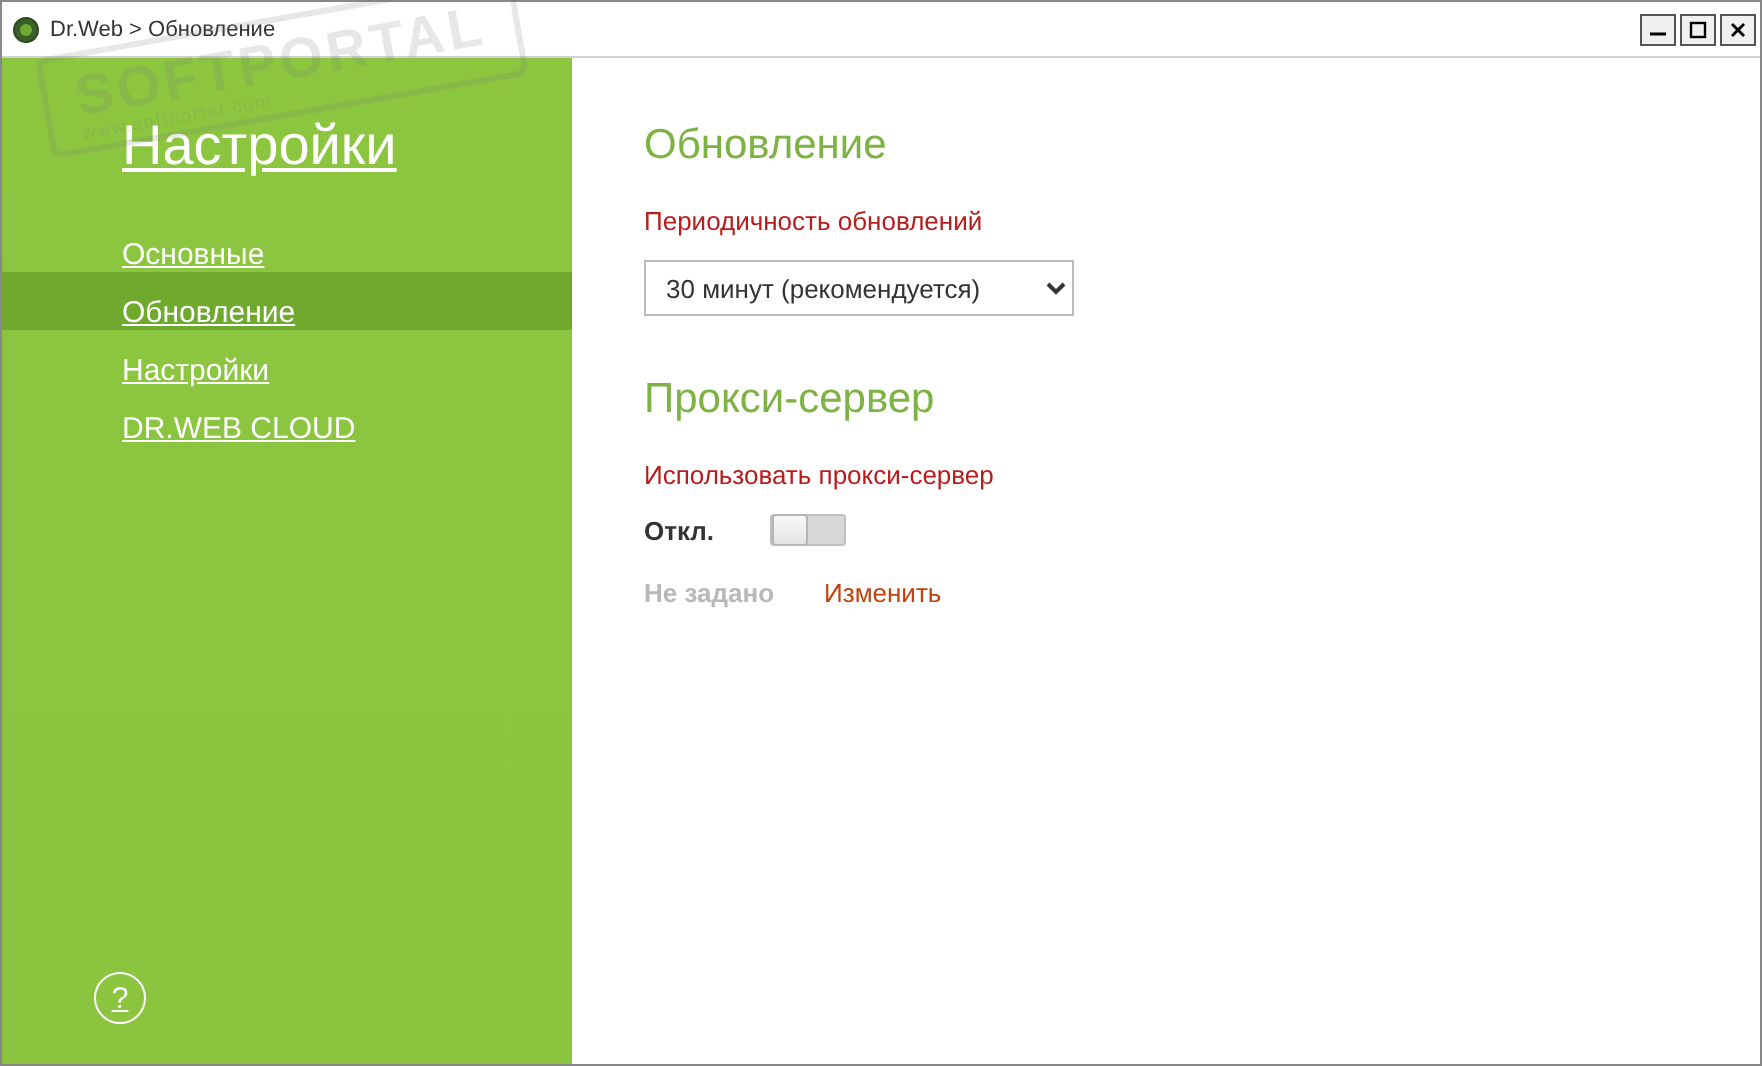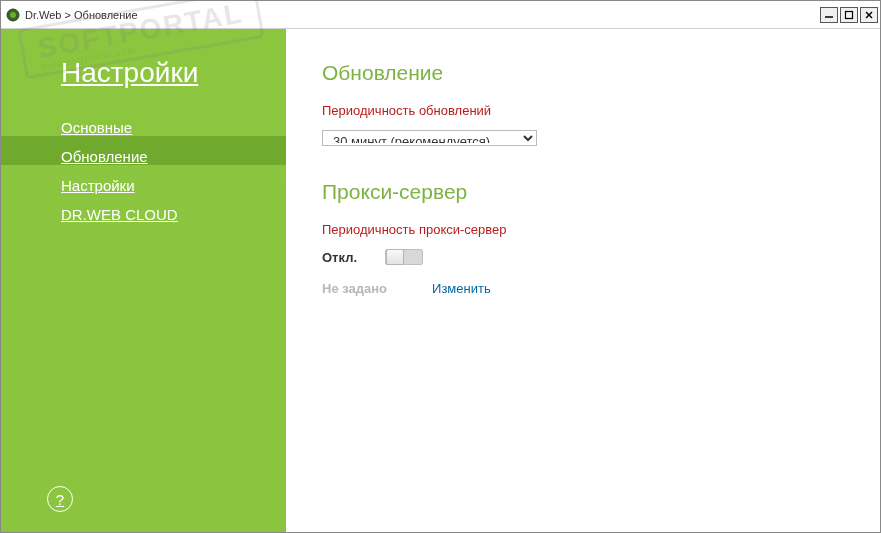--- a/index.html
+++ b/index.html
@@ -121,21 +121,21 @@
     .field-label {
       font-size: 13px;
       color: #b91c1c;
       margin-bottom: 12px;
     }
     .select-wrap {
       margin-bottom: 30px;
     }
     select.freq-select {
       width: 215px;
-      height: 16px;
+      height: 28px;
       border: 1px solid #bbb;
       background: #fff;
       font-size: 13px;
       padding: 2px 6px;
       color: #333;
     }
     .toggle-row {
       display: flex;
       align-items: center;
       gap: 28px;
@@ -168,23 +168,22 @@
     .status-row {
       display: flex;
       gap: 25px;
       font-size: 13px;
     }
     .status-text {
       color: #b8b8b8;
       font-weight: 600;
     }
     .change-link {
-      color: #0369a1;
+      color: #c2410c;
       cursor: default;
-      margin-left: 20px;
     }
     
     .watermark {
       position: absolute;
       top: 8px;
       left: 20px;
       transform: rotate(-10deg);
       font-size: 28px;
       font-weight: 700;
       letter-spacing: 2px;
@@ -270,21 +269,21 @@
 
         <div class="section-title">Обновление</div>
         <div class="field-label">Периодичность обновлений</div>
         <div class="select-wrap">
           <select class="freq-select">
             <option>30 минут (рекомендуется)</option>
           </select>
         </div>
 
         <div class="section-title">Прокси-сервер</div>
-        <div class="field-label">Периодичность прокси-сервер</div>
+        <div class="field-label">Использовать прокси-сервер</div>
 
         <div class="toggle-row">
           <span class="toggle-label">Откл.</span>
           <div class="toggle">
             <div class="toggle-knob"></div>
           </div>
         </div>
 
         <div class="status-row">
           <span class="status-text">Не задано</span>

